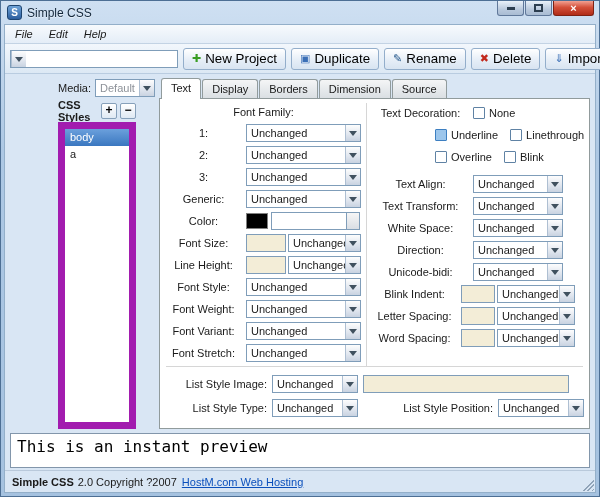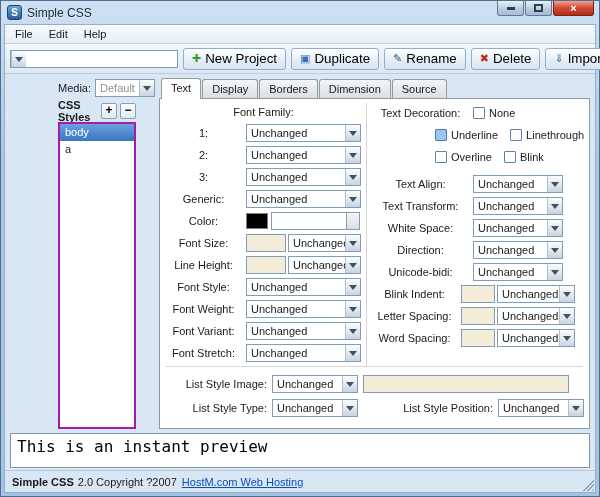--- a/index.html
+++ b/index.html
@@ -43,21 +43,21 @@
     flex: 1; margin: 0 3px 3px; min-height: 0;
     background: #d9e6f4; border: 1px solid #93afc9;
     display: flex; flex-direction: column;
   }
 
   .menubar {
     height: 19px; display: flex; align-items: center; padding: 0 2px;
     background: linear-gradient(180deg, #f7fafd, #e4edf7);
     border-bottom: 1px solid #c3d3e4;
   }
-  .menu-item { padding: 2px 8px; cursor: default; }
+  .menu-item { padding: 2px 8px; cursor: default; font-style: italic; }
 
   .toolbar {
     height: 30px; display: flex; align-items: center; gap: 5px; padding: 0 5px;
     background: linear-gradient(180deg, #f2f7fc, #dce8f4);
     border-bottom: 1px solid #b9cce0;
   }
   .project-combo {
     width: 168px; height: 22px; background: #fff;
     border: 1px solid #7f9db9; display: flex; align-items: center;
   }
@@ -80,21 +80,21 @@
   .media-row { height: 22px; display: flex; align-items: center; gap: 4px; }
   .media-combo { flex: 1; height: 19px; background: #fff; border: 1px solid #a7bccf; display: flex; align-items: center; }
   .media-combo .combo-txt { color: #8d9299; }
   .styles-header { height: 23px; display: flex; align-items: center; gap: 3px; padding: 2px 0; }
   .styles-header .hdr { font-weight: bold; flex: 1; }
   .sq-btn {
     width: 16px; height: 16px; border: 1px solid #86a0ba; border-radius: 2px;
     background: linear-gradient(180deg, #ffffff, #dfe9f3);
     font-size: 12px; font-weight: bold; line-height: 13px; text-align: center; cursor: default;
   }
-  .style-list { flex: 1; background: #fff; border: 2px solid #a21caf; overflow: hidden; }
+  .style-list { flex: 1; background: #fff; border: 7px solid #a21caf; overflow: hidden; }
   .list-item { height: 17px; line-height: 17px; padding: 0 5px; cursor: default; }
   .list-item.selected { background: linear-gradient(180deg, #6ba0dc, #3a77c0); color: #fff; }
 
   .main { flex: 1; min-width: 0; display: flex; flex-direction: column; margin-left: 18px; }
   .tabstrip { height: 21px; display: flex; align-items: flex-end; padding-left: 2px; }
   .tab {
     padding: 3px 9px 3px; margin-right: 1px;
     border: 1px solid #919b9c; border-bottom: none; border-radius: 3px 3px 0 0;
     background: linear-gradient(180deg, #f4f5f6, #dadfe3);
     cursor: default; white-space: nowrap;

